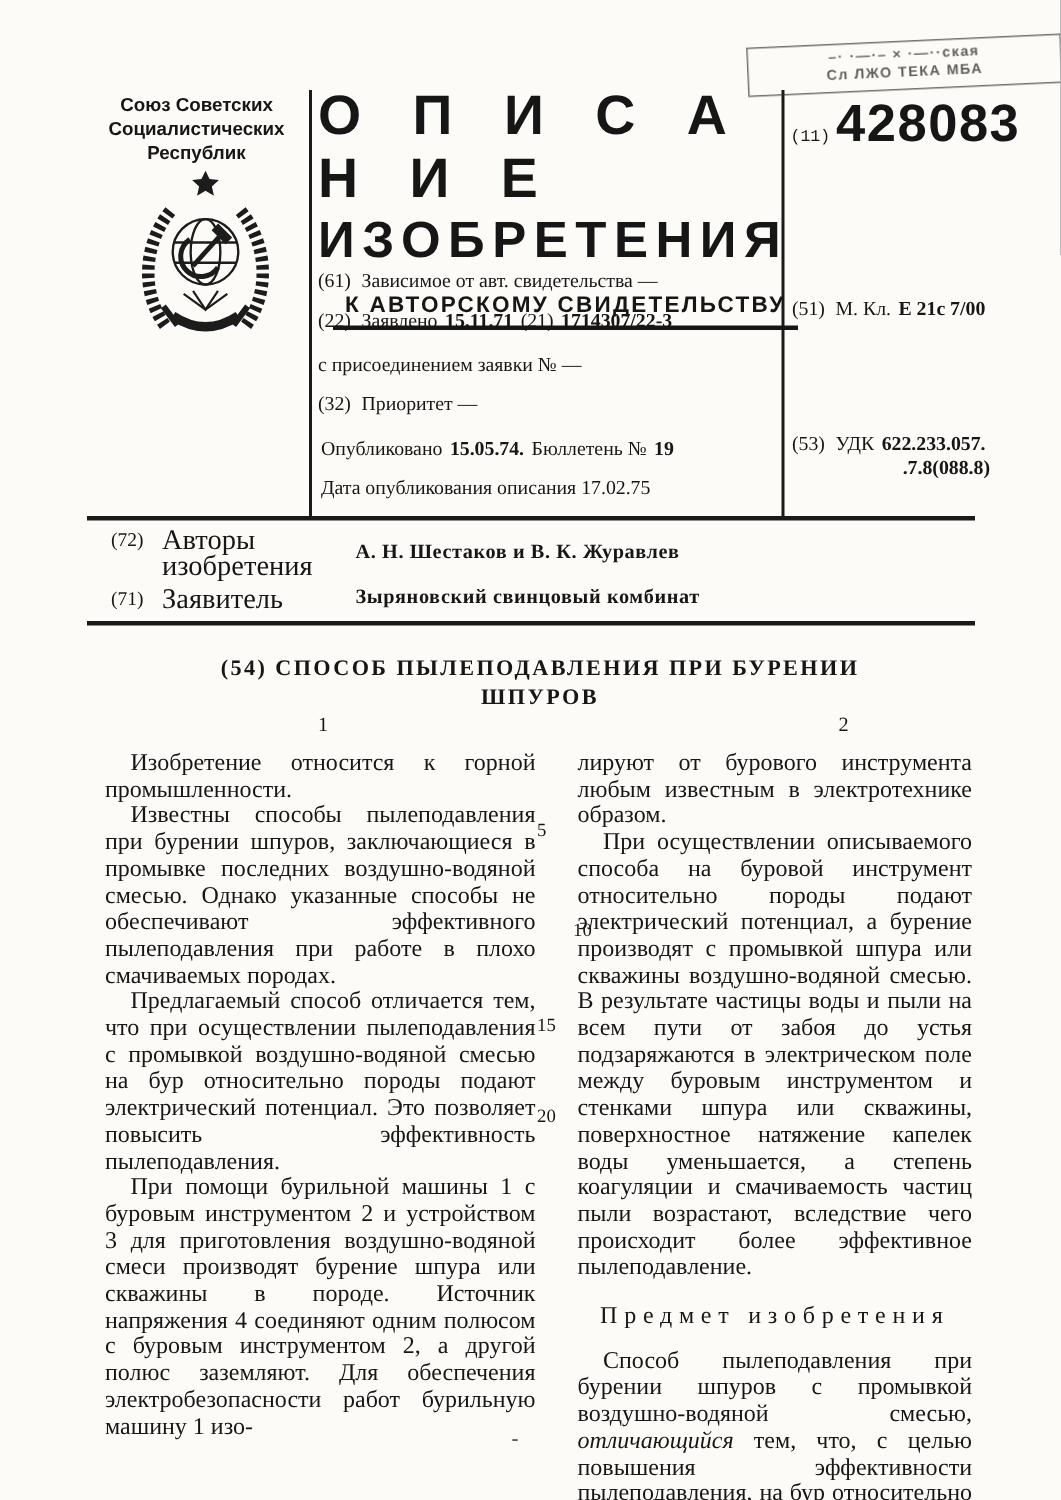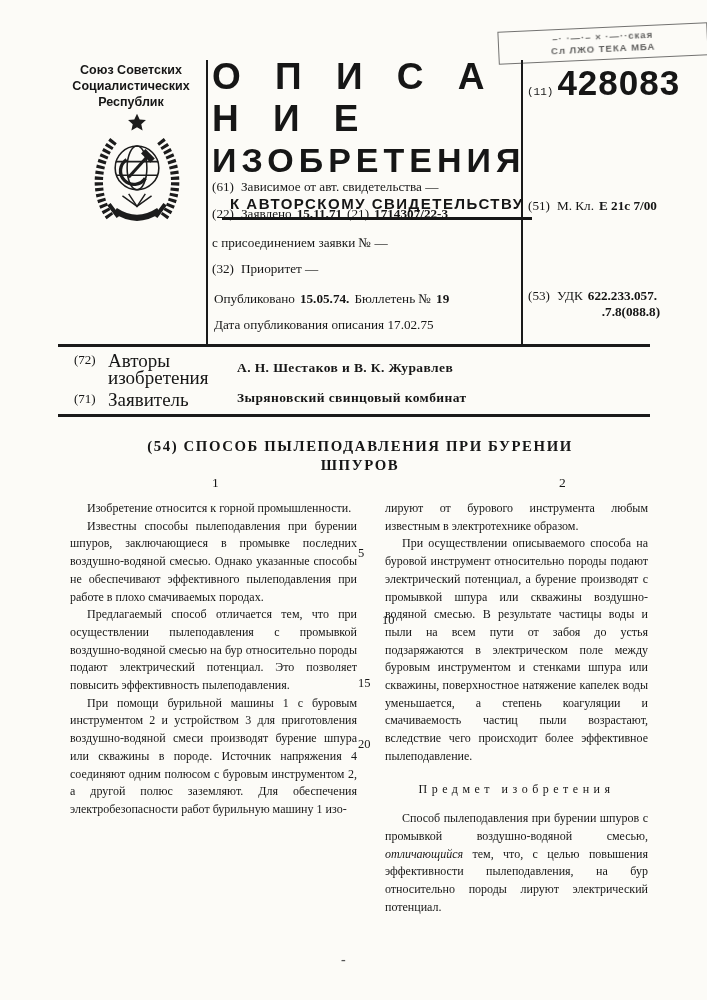--- a/index.html
+++ b/index.html
@@ -77,21 +77,21 @@
   .band-value{font-size:13.5px;font-weight:700;letter-spacing:.4px;}
 
   
   .title54{
     left:110px;top:437px;width:500px;text-align:center;
     font-weight:700;font-size:14.8px;letter-spacing:1.6px;line-height:19px;
   }
   .colnum{font-size:13.5px;}
 
   
-  .col{font-size:12px;line-height:17.7px;text-align:justify;}
+  .col{font-size:16px;line-height:17.7px;text-align:justify;}
   .col p{margin:0;}
   .col p.ind{text-indent:17px;}
   .col-left{left:70px;top:500px;width:287px;}
   .col-right{left:385px;top:500px;width:263px;}
   .gutternum{left:358px;width:22px;font-size:12.5px;text-align:left;}
   .claims-head{
     text-align:center;letter-spacing:4.5px;text-indent:0 !important;
     margin:15px 0 12px 0 !important;
   }
   .footer-dash{left:341px;top:952px;font-size:14px;font-weight:700;color:#555;}

